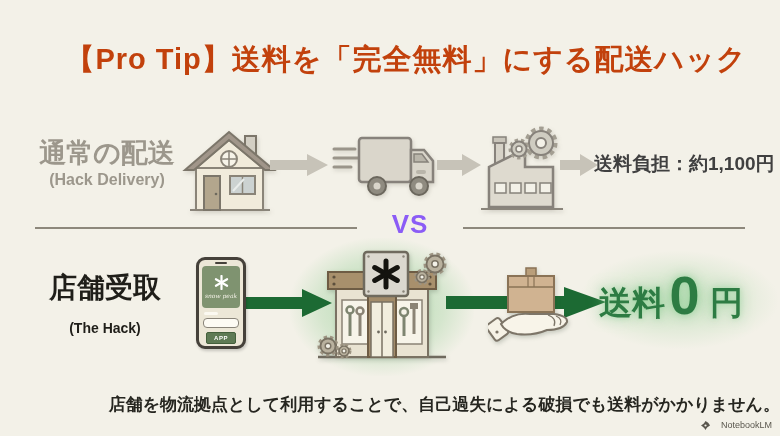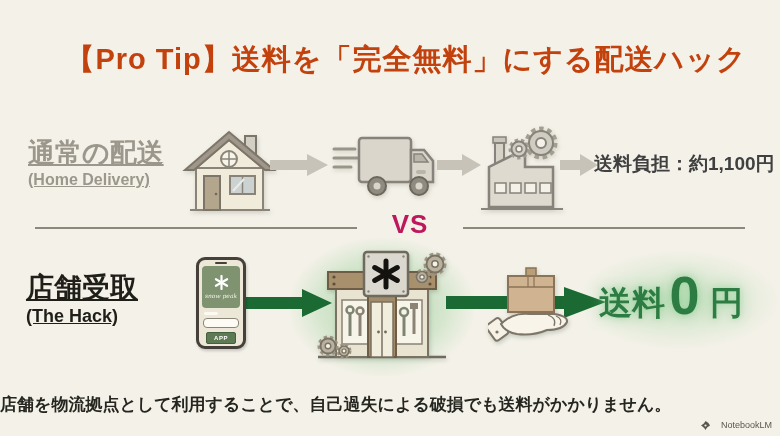--- a/index.html
+++ b/index.html
@@ -10,27 +10,27 @@
   }
   .abs { position:absolute; }
 
   
   #title {
     left:16px; top:40px; width:780px; text-align:center;
     font-size:29px; font-weight:800; color:#c2410c; letter-spacing:1px;
   }
 
   
-  .row-label { text-align:left; line-height:1.15;text-decoration:underline; }
+  .row-label { text-align:center; line-height:1.15; }
   #normal-label { left:28px; top:138px; width:158px; color:#9c978c; }
   #normal-label .ja { font-size:27px; font-weight:800; }
   #normal-label .en { font-size:16px; font-weight:700; margin-top:2px; }
   #hack-label { left:26px; top:272px; width:158px; color:#1f1e19; }
   #hack-label .ja { font-size:28px; font-weight:800; }
-  #hack-label .en { font-size:18px; font-weight:700; margin-top:2px; }
+  #hack-label .en { font-size:14px; font-weight:700; margin-top:16px; }
 
   .r1icon { filter:drop-shadow(1px 2px 2px rgba(60,55,40,0.18)); }
   .r2icon { filter:drop-shadow(1px 2px 2px rgba(40,60,40,0.22)); }
 
   
   #cost-text {
     left:594px; top:151px; width:176px;
     font-size:19px; font-weight:700; color:#404040; white-space:nowrap;
   }
   #result-text {
@@ -40,21 +40,21 @@
   }
   #result-text .small { font-size:33px; font-weight:800;margin-left:7px; }
   #result-text .big   { font-size:54px; font-weight:800; letter-spacing:-1px; }
 
   
   .vs-line { top:227px; height:2px; background:#8d887c; }
   #vs-line-left  { left:35px;  width:322px; }
   #vs-line-right { left:463px; width:282px; }
   #vs-label {
     left:357px; top:209px; width:106px; text-align:center;
-    font-size:26px; font-weight:800; color:#be185d; letter-spacing:1px;
+    font-size:26px; font-weight:800; color:#8b5cf6; letter-spacing:1px;
   }
 
   
   #store-glow {
     left:290px; top:238px; width:184px; height:138px; z-index:0;
     background:radial-gradient(ellipse at center, rgba(124,197,128,0.55) 0%, rgba(124,197,128,0.25) 48%, rgba(124,197,128,0) 72%);
   }
   #result-glow {
     left:578px; top:250px; width:202px; height:100px; z-index:0;
     background:radial-gradient(ellipse at center, rgba(124,197,128,0.35) 0%, rgba(124,197,128,0) 70%);
@@ -76,38 +76,38 @@
   .phone-field { margin:3px 4px 0; height:8px; background:#fdfbf4; border:1px solid #8a857a; border-radius:4px; }
   .phone-app {
     margin:4px 7px 0; height:10px; background:#5e7a54; border:1px solid #44603c; border-radius:2px;
     color:#fff; font-size:6px; font-weight:bold; letter-spacing:0.5px;
     display:flex; align-items:center; justify-content:center;
   }
   .phone-home { width:10px; height:2px; background:#45413a; border-radius:1px; margin:3px auto 0; }
 
   
   #caption {
-    left:0; top:393px; width:780px; text-align:left;
+    left:0; top:393px; width:780px; text-align:right;
     font-size:17px; font-weight:700; color:#262620;
   }
   #watermark {
     right:8px; top:420px; display:flex; align-items:center; gap:11px;
     color:#5a574e; font-size:9px;
   }
 </style>
 </head>
 <body>
 
 <div id="slide">
 
   <div id="title" class="abs">【Pro Tip】送料を「完全無料」にする配送ハック</div>
 
   <div id="normal-label" class="abs row-label">
     <div class="ja">通常の配送</div>
-    <div class="en">(Home Delivery)</div>
+    <div class="en">(Hack Delivery)</div>
   </div>
 
   <svg class="abs r1icon" style="left:182px;top:120px" width="95" height="95" viewBox="0 0 95 95">
     <line x1="8" y1="90" x2="88" y2="90" stroke="#8a857b" stroke-width="2"></line>
     <rect x="63" y="16" width="11" height="20" fill="#d3cfc4" stroke="#7c766a" stroke-width="2"></rect>
     <polygon points="14,48 47,20 81,48" fill="#f1ebdb" stroke="#8a8478" stroke-width="2"></polygon>
     <rect x="14" y="48" width="67" height="42" fill="#f1ebdb" stroke="#8a8478" stroke-width="2"></rect>
     <polygon points="3,50 47,12 92,50 83,50 47,20 12,50" fill="#a1968a" stroke="#7c766a" stroke-width="2"></polygon>
     <circle cx="47" cy="39" r="8" fill="#f7f4e9" stroke="#8a8478" stroke-width="2"></circle>
     <line x1="39" y1="39" x2="55" y2="39" stroke="#8a8478" stroke-width="1.5"></line>

